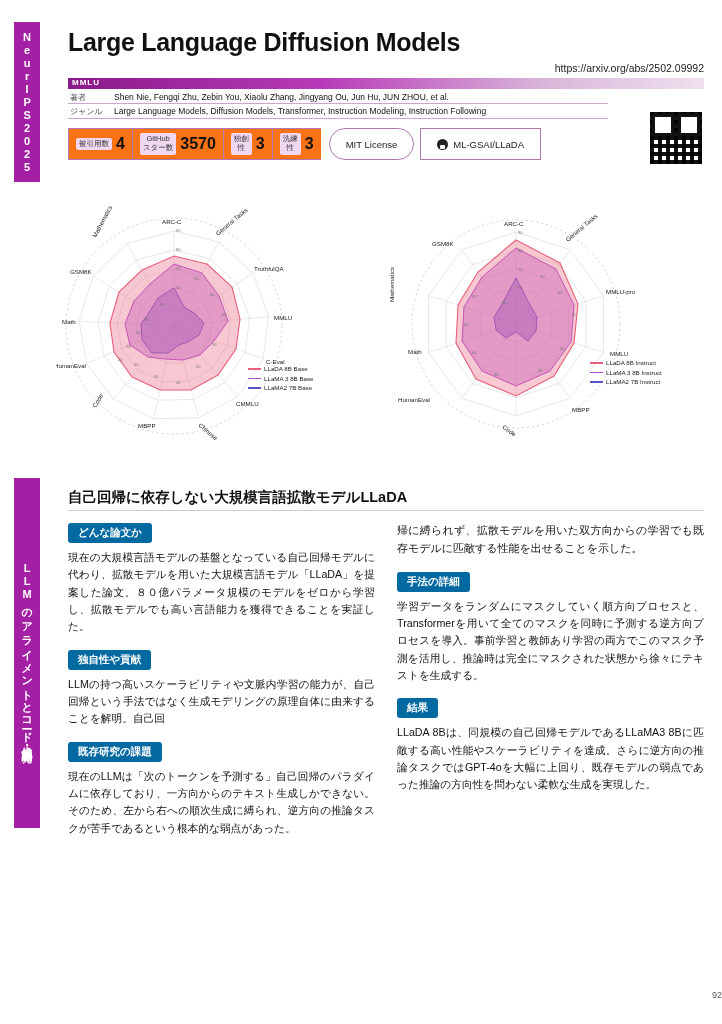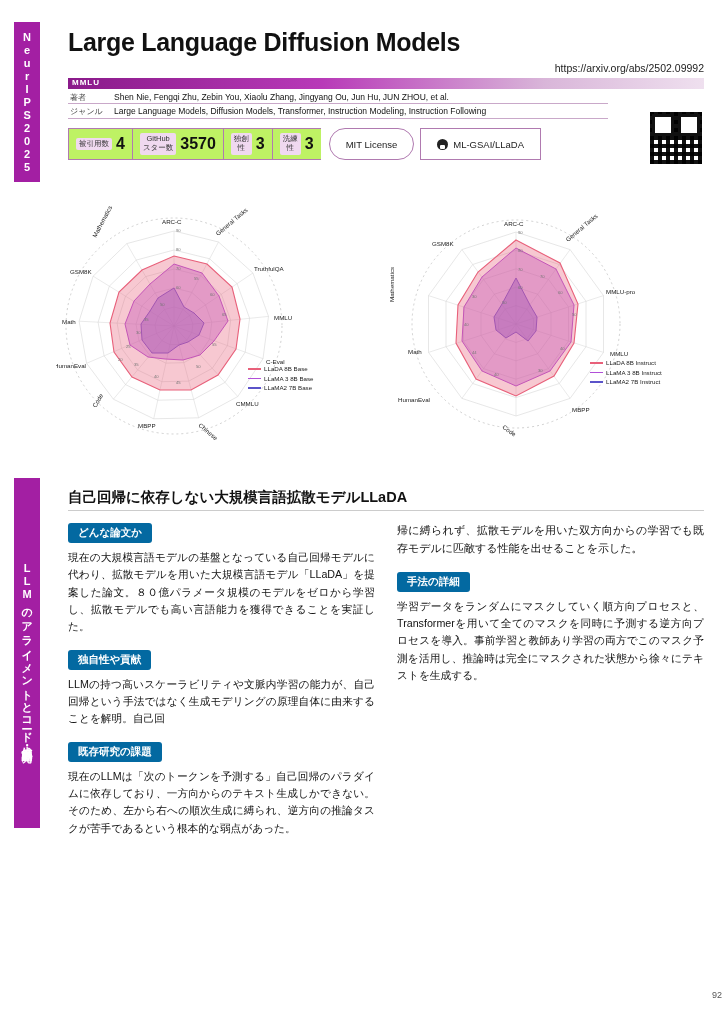--- a/index.html
+++ b/index.html
@@ -110,21 +110,21 @@
     display: flex;
     align-items: stretch;
     gap: 0;
   }
   .chip {
     display: flex;
     align-items: center;
     border: 1px solid #b07ab0;
     border-right: none;
     padding: 1px 7px;
-    background: #bef264;
+    background: #f97316;
     height: 32px;
   }
   .chip:last-child { border-right: 1px solid #b07ab0; }
   .chip .lbl {
     font-size: 7.5px;
     color: #333333;
     line-height: 1.15;
     background: #f0d9f0;
     padding: 2px 3px;
     border-radius: 2px;
@@ -525,17 +525,21 @@
         <p>現在のLLMは「次のトークンを予測する」自己回帰のパラダイムに依存しており、一方向からのテキスト生成しかできない。そのため、左から右への順次生成に縛られ、逆方向の推論タスクが苦手であるという根本的な弱点があった。</p>
       </div>
     </div>
 
     <div class="col right">
       <p class="top-cont">帰に縛られず、拡散モデルを用いた双方向からの学習でも既存モデルに匹敵する性能を出せることを示した。</p>
       <div class="blk">
         <h3>手法の詳細</h3>
         <p>学習データをランダムにマスクしていく順方向プロセスと、Transformerを用いて全てのマスクを同時に予測する逆方向プロセスを導入。事前学習と教師あり学習の両方でこのマスク予測を活用し、推論時は完全にマスクされた状態から徐々にテキストを生成する。</p>
       </div>
+      <div class="blk">
+        <h3>結果</h3>
+        <p>LLaDA 8Bは、同規模の自己回帰モデルであるLLaMA3 8Bに匹敵する高い性能やスケーラビリティを達成。さらに逆方向の推論タスクではGPT-4oを大幅に上回り、既存モデルの弱点であった推論の方向性を問わない柔軟な生成を実現した。</p>
+      </div>
     </div>
   </div>
 
   <div class="pagenum">92</div>
 </div>
 
 </body></html>

